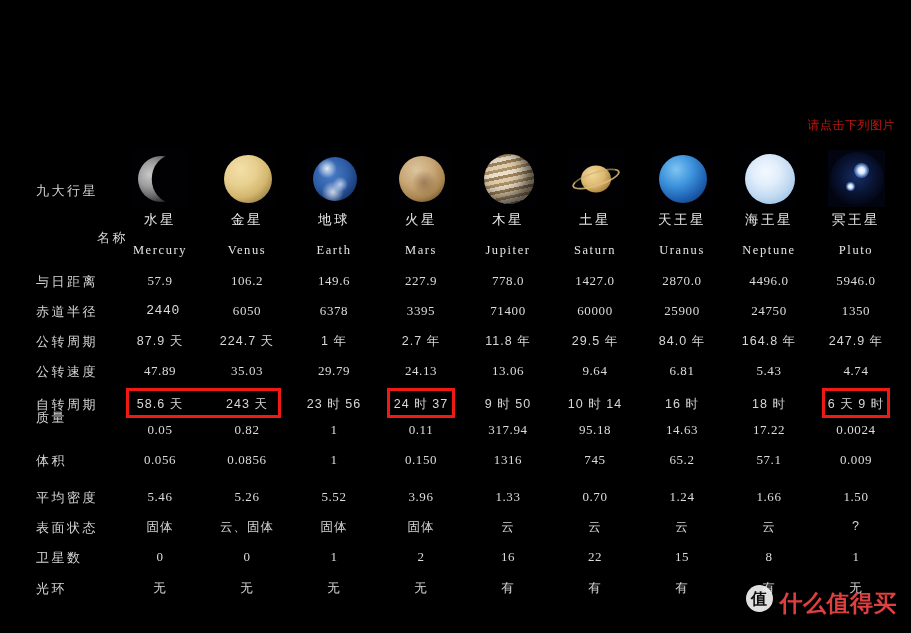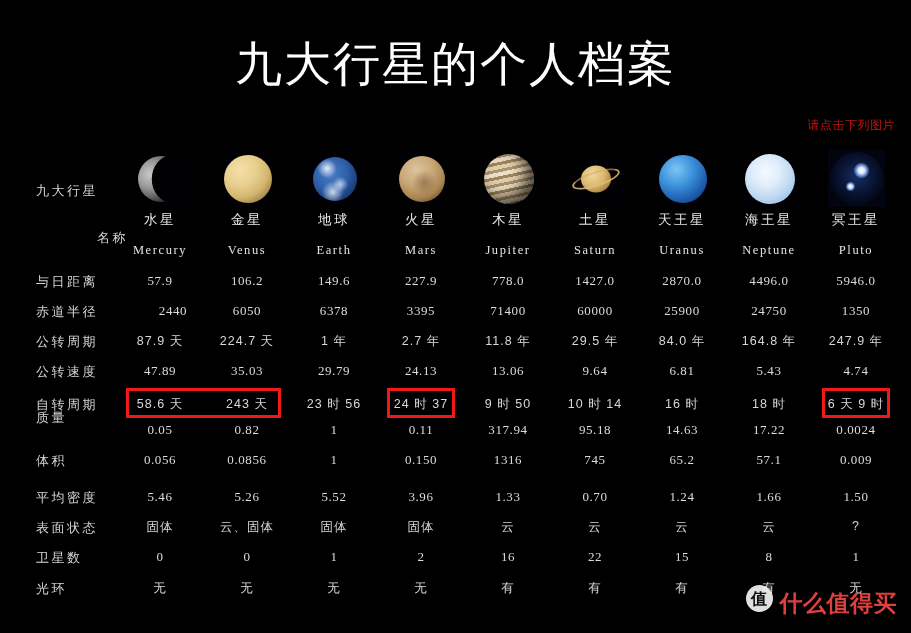--- a/index.html
+++ b/index.html
@@ -233,21 +233,20 @@
     font-weight: 700;
     white-space: nowrap;
     margin-top: 11px;
   }
 </style>
 </head>
 <body>
 
 <div id="page">
 
-  <div id="title">九大行星的个人档案</div>
 
   <div id="hint">请点击下列图片</div>
 
   <div id="table">
 
   <div class="rowlabel" style="left: 36px; top: 42px;">九大行星</div>
       <div class="rowlabel" style="left: 36px; top: 89px; text-align: right;">名称</div>
       <div class="rowlabel" style="left: 36px; top: 133px;">与日距离</div>
       <div class="rowlabel" style="left: 36px; top: 163px;">赤道半径</div>
       <div class="rowlabel" style="left: 36px; top: 193px;">公转周期</div>
@@ -310,21 +309,21 @@
       <div class="cell latin" style="left: 813px; top: 103px;">Pluto</div>
       <div class="cell num" style="left: 117px; top: 133px;">57.9</div>
       <div class="cell num" style="left: 204px; top: 133px;">106.2</div>
       <div class="cell num" style="left: 291px; top: 133px;">149.6</div>
       <div class="cell num" style="left: 378px; top: 133px;">227.9</div>
       <div class="cell num" style="left: 465px; top: 133px;">778.0</div>
       <div class="cell num" style="left: 552px; top: 133px;">1427.0</div>
       <div class="cell num" style="left: 639px; top: 133px;">2870.0</div>
       <div class="cell num" style="left: 726px; top: 133px;">4496.0</div>
       <div class="cell num" style="left: 813px; top: 133px;">5946.0</div>
-      <div class="cell num" style="left: 130px; top: 163px;">2440</div>
+      <div class="cell num" style="left: 120px; top: 163px; font-family: Liberation Mono, monospace;">2440</div>
       <div class="cell num" style="left: 204px; top: 163px;">6050</div>
       <div class="cell num" style="left: 291px; top: 163px;">6378</div>
       <div class="cell num" style="left: 378px; top: 163px;">3395</div>
       <div class="cell num" style="left: 465px; top: 163px;">71400</div>
       <div class="cell num" style="left: 552px; top: 163px;">60000</div>
       <div class="cell num" style="left: 639px; top: 163px;">25900</div>
       <div class="cell num" style="left: 726px; top: 163px;">24750</div>
       <div class="cell num" style="left: 813px; top: 163px;">1350</div>
       <div class="cell cn" style="left: 117px; top: 193px;">87.9 天</div>
       <div class="cell cn" style="left: 204px; top: 193px;">224.7 天</div>

